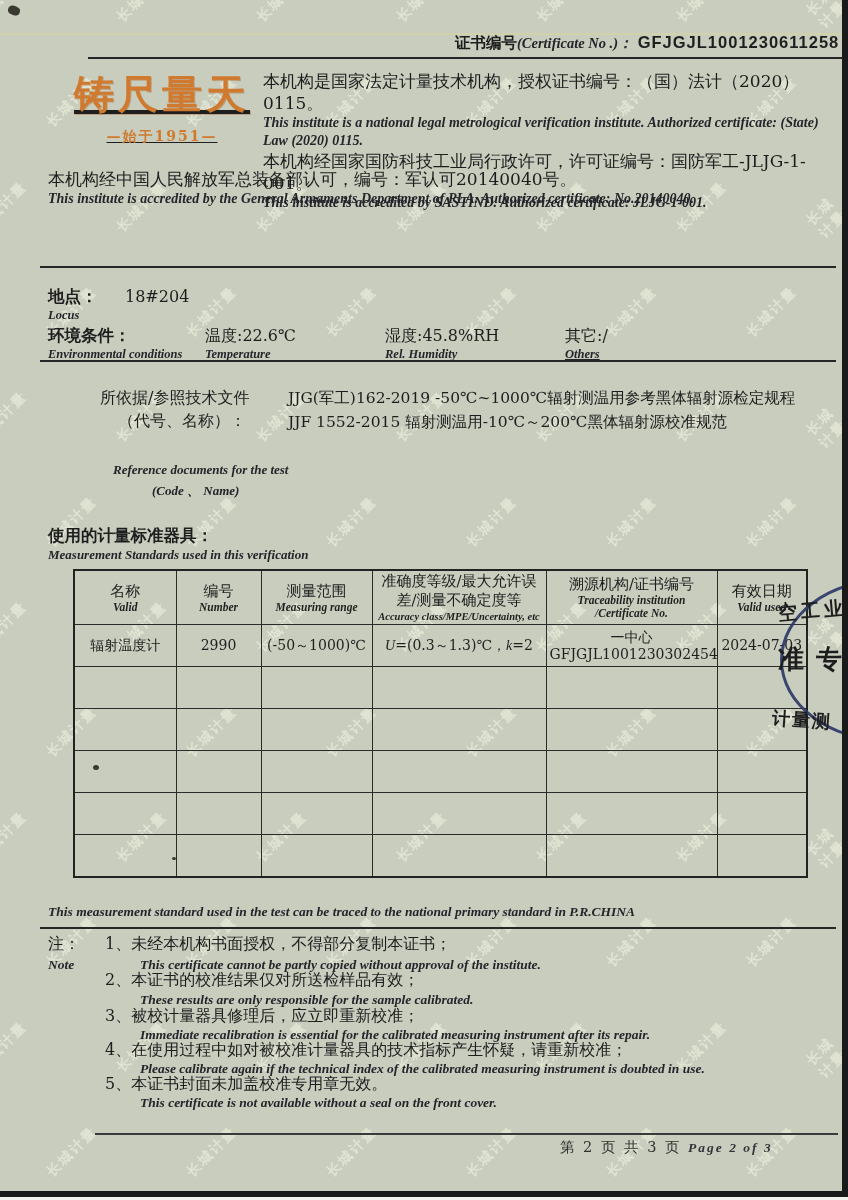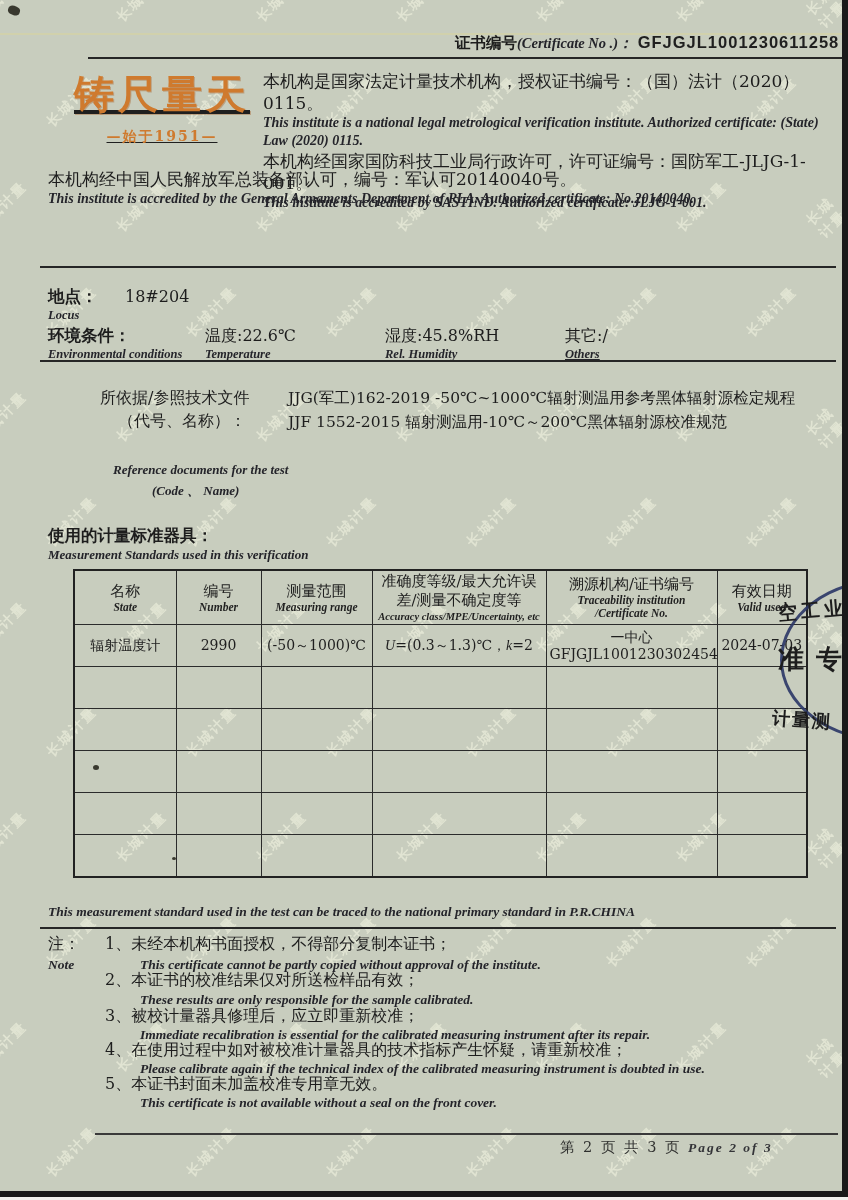--- a/index.html
+++ b/index.html
@@ -214,21 +214,21 @@
           <col style="width:85px">
           <col style="width:111px">
         <col style="width:174px">
           <col style="width:171px">
           <col style="width:90px">
       </colgroup>
       <thead>
         <tr>
           <th>
             <div class="th-cn cn">名称</div>
-            <div class="th-en">State</div>
+            <div class="th-en">Valid</div>
           </th>
           <th>
             <div class="th-cn cn">编号</div>
             <div class="th-en">Number</div>
           </th>
           <th>
             <div class="th-cn cn">测量范围</div>
             <div class="th-en">Measuring range</div>
           </th>
           <th>

